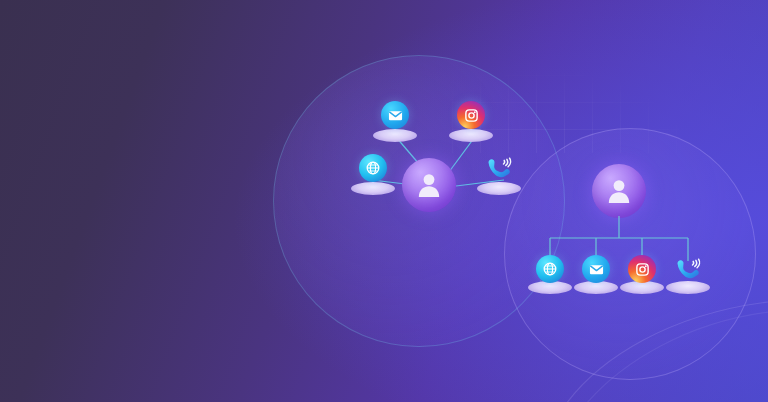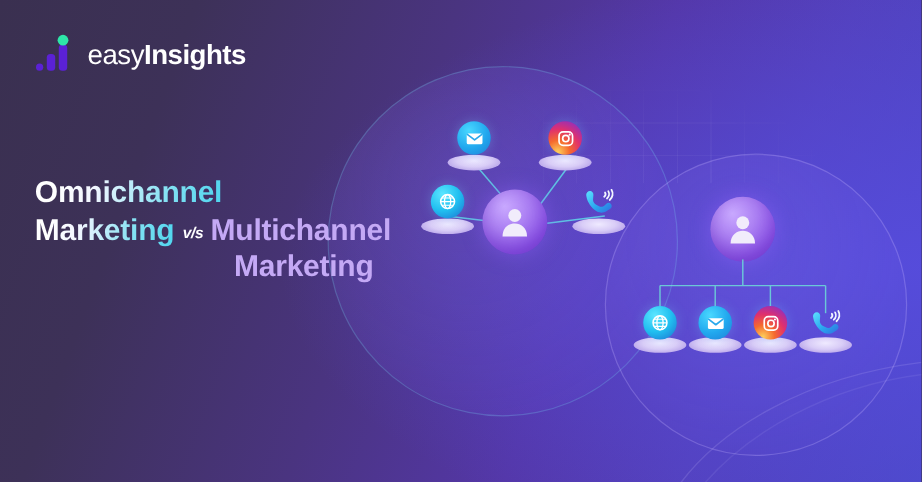--- a/index.html
+++ b/index.html
@@ -119,43 +119,21 @@
   <div class="grid"></div>
 
   <div class="venn venn-left"></div>
   <div class="venn venn-right"></div>
 
   <svg class="wire" style="left:560px;top:300px;width:210px;height:105px;" viewBox="0 0 210 105">
     <path d="M6 104 C 40 58, 110 14, 208 2" fill="none" stroke="rgba(210,200,255,0.16)" stroke-width="1.2"></path>
     <path d="M26 104 C 62 62, 128 22, 209 12" fill="none" stroke="rgba(210,200,255,0.10)" stroke-width="1.2"></path>
   </svg>
 
-  <div class="logo">
-    <div class="logo-mark">
-      <span class="bar bar-dot"></span>
-      <span class="bar bar-1"></span>
-      <span class="bar bar-2"></span>
-      <span class="mark-dot"></span>
-    </div>
-    <div class="logo-text">
-      <span class="lw">easy</span><span class="hw">Insights</span>
-    </div>
-  </div>
-
-  <div class="headline">
-    <div>
-      <span class="omni">Omnichannel</span>
-    </div>
-    <div class="line2">
-      <span class="omni">Marketing</span><span class="vs">v/s</span><span class="multi">Multichannel</span>
-    </div>
-    <div>
-      <span class="multi multi-l2">Marketing</span>
-    </div>
-  </div>
+
 
   <div>
 
     <svg class="wire" style="left:352px;top:108px;width:176px;height:92px;" viewBox="0 0 176 92">
       <g stroke="#5fd8e8" stroke-width="1.25" fill="none" opacity="0.85">
         <line x1="38" y1="22" x2="79" y2="70"></line>
         <line x1="128" y1="22" x2="94" y2="68"></line>
         <line x1="20" y1="72" x2="70" y2="78"></line>
         <line x1="152" y1="72" x2="104" y2="78"></line>
       </g>

